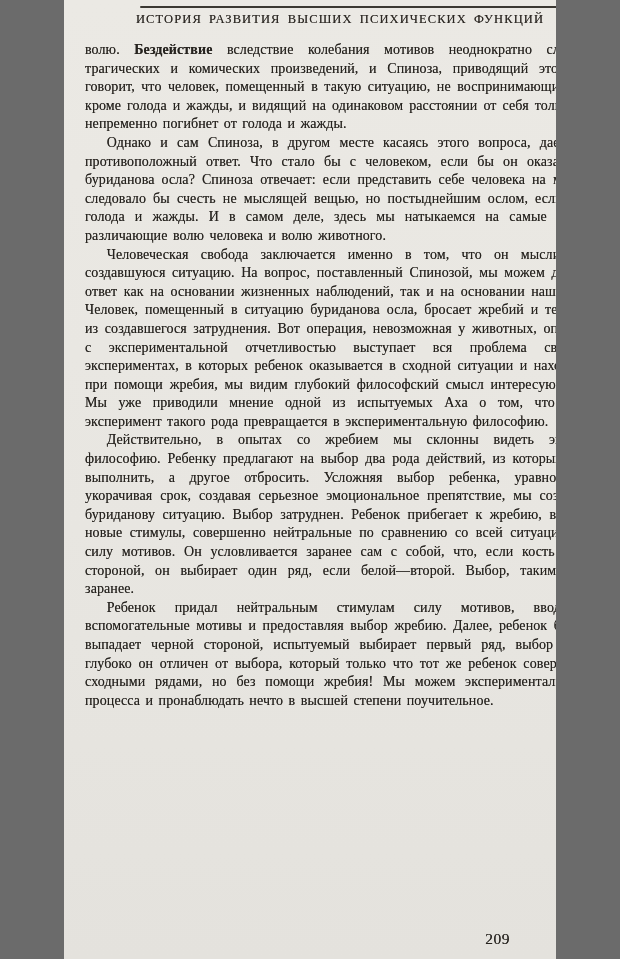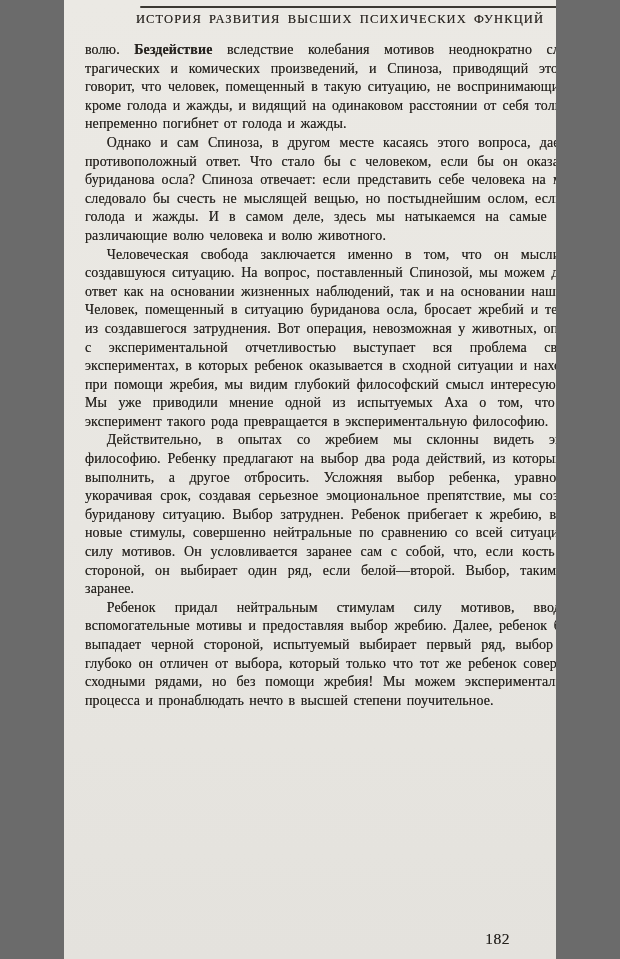--- a/index.html
+++ b/index.html
@@ -89,15 +89,15 @@
 
     <p class="para">Однако и сам Спиноза, в другом месте касаясь этого вопроса, дает на него прямо противоположный ответ. Что стало бы с человеком, если бы он оказался в положении буриданова осла? Спиноза отвечает: если представить себе человека на месте осла, то его следовало бы счесть не мыслящей вещью, но постыднейшим ослом, если бы он погиб от голода и жажды. И в самом деле, здесь мы натыкаемся на самые важные моменты, различающие волю человека и волю животного.</p>
 
     <p class="para">Человеческая свобода заключается именно в том, что он мыслит, т. е. познает создавшуюся ситуацию. На вопрос, поставленный Спинозой, мы можем дать эмпирический ответ как на основании жизненных наблюдений, так и на основании наших экспериментов. Человек, помещенный в ситуацию буриданова осла, бросает жребий и тем самым выходит из создавшегося затруднения. Вот операция, невозможная у животных, операция, в которой с экспериментальной отчетливостью выступает вся проблема свободы воли. В экспериментах, в которых ребенок оказывается в сходной ситуации и находит выход из нее при помощи жребия, мы видим глубокий философский смысл интересующего нас явления. Мы уже приводили мнение одной из испытуемых Аха о том, что психологический эксперимент такого рода превращается в экспериментальную философию.</p>
 
     <p class="para">Действительно, в опытах со жребием мы склонны видеть экспериментальную философию. Ребенку предлагают на выбор два рода действий, из которых одно он должен выполнить, а другое отбросить. Усложняя выбор ребенка, уравновешивая мотивы, укорачивая срок, создавая серьезное эмоциональное препятствие, мы создаем для ребенка буриданову ситуацию. Выбор затруднен. Ребенок прибегает к жребию, вводит в ситуацию новые стимулы, совершенно нейтральные по сравнению со всей ситуацией, и придает им силу мотивов. Он условливается заранее сам с собой, что, если кость выпадает черной стороной, он выбирает один ряд, если белой—второй. Выбор, таким образом, сделан заранее.</p>
 
     <p class="para">Ребенок придал нейтральным стимулам силу мотивов, вводя в ситуацию вспомогательные мотивы и предоставляя выбор жребию. Далее, ребенок бросает кость, она выпадает черной стороной, испытуемый выбирает первый ряд, выбор совершился. Как глубоко он отличен от выбора, который только что тот же ребенок совершил между двумя сходными рядами, но без помощи жребия! Мы можем экспериментально сравнить оба процесса и пронаблюдать нечто в высшей степени поучительное.</p>
   </div>
 
-  <div class="page-number">182</div>
+  <div class="page-number">209</div>
 
 </div>
 
 </body></html>

